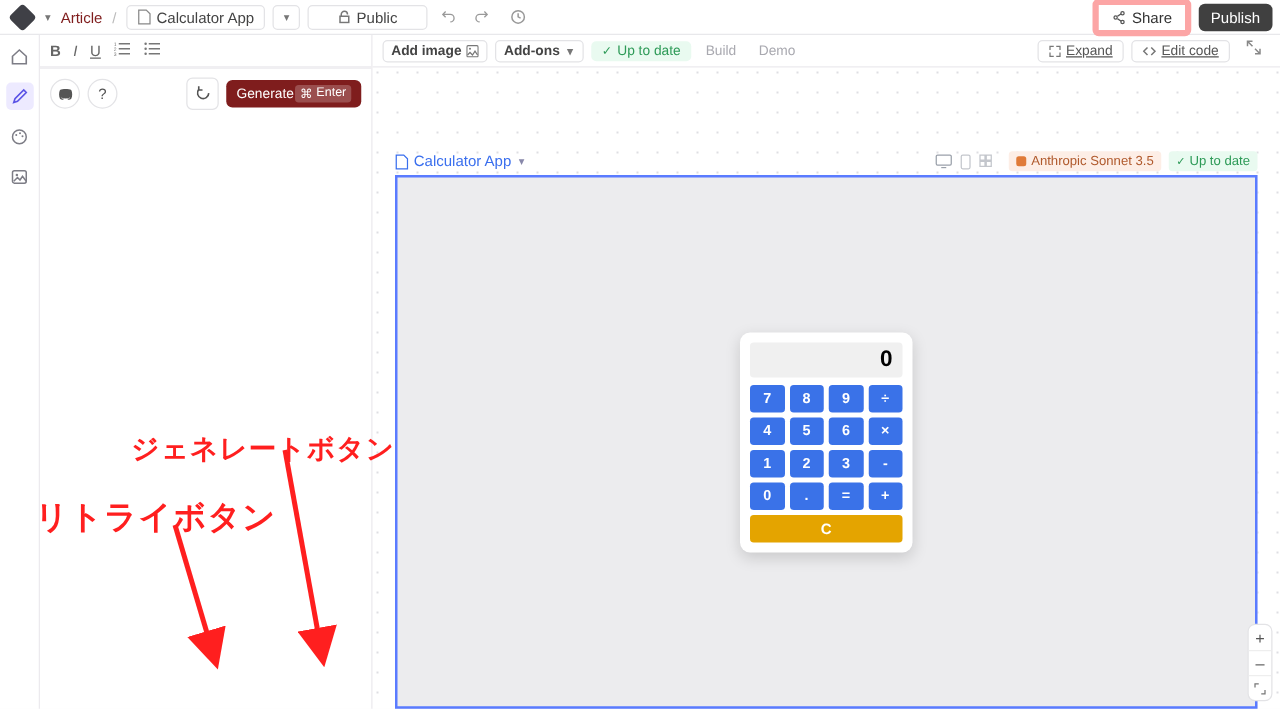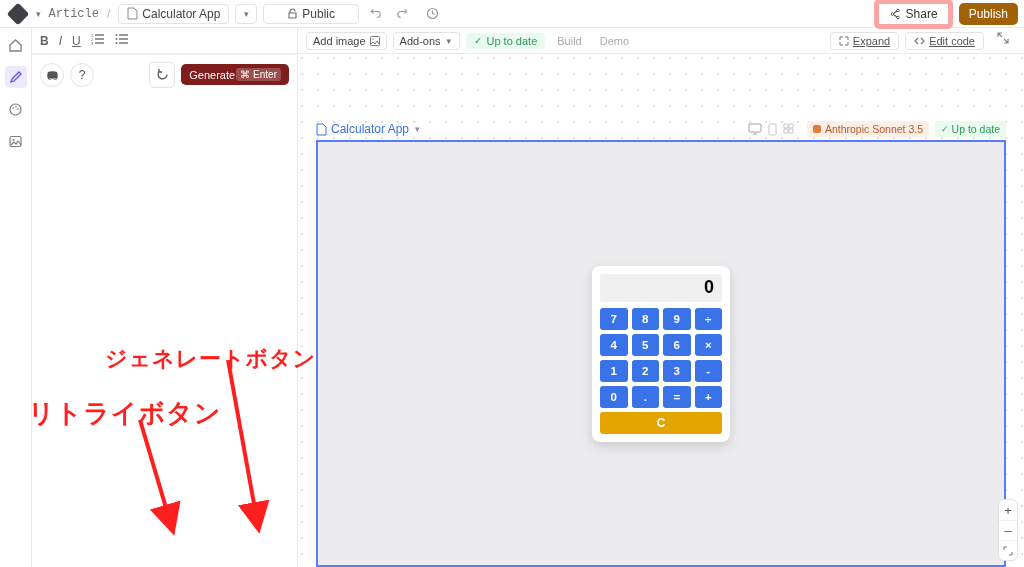--- a/index.html
+++ b/index.html
@@ -1,51 +1,51 @@
 <!DOCTYPE html>
 <html><head>
 <meta charset="utf-8">
 <style>
 * { box-sizing: border-box; margin: 0; padding: 0; }
 html, body { width: 1024px; height: 567px; font-family: -apple-system, BlinkMacSystemFont, "Segoe UI", Helvetica, Arial, sans-serif; background: #fff; overflow: hidden; }
 
 .topbar { position: absolute; left:0; top:0; right:0; height:28px; display:flex; align-items:center; padding:0 6px; border-bottom:1px solid #e8e8eb; font-size:12px; color:#444; gap:6px; }
 .logo { width:16px; height:16px; background:#3f4046; transform:rotate(45deg); border-radius:3px; margin:0 2px 0 4px; }
 .chev { font-size:9px; color:#777; padding:0 2px; }
-.crumb { color:#737373;font-family:Liberation Mono, monospace; }
+.crumb { color:#7f1d1d; }
 .slash { color:#bbb; margin:0 2px; }
 .file-chip { display:flex; align-items:center; gap:4px; border:1px solid #e3e3e6; border-radius:4px; padding:2px 8px; }
 .file-chip svg { flex:none; }
 .dd { width:22px; height:20px; border:1px solid #e3e3e6; border-radius:4px; display:flex; align-items:center; justify-content:center; }
 .pub-chip { display:flex; align-items:center; gap:4px; border:1px solid #e3e3e6; border-radius:4px; padding:2px 23px; color:#444; }
 .icon-btn { width:22px; height:22px; display:flex; align-items:center; justify-content:center; color:#8b8b93; border-radius:4px; cursor:pointer; }
 .topbar .spacer { flex:1; }
 .share-btn { border:5px solid #fca5a5; border-radius:5px; padding:3px 10px; display:flex; align-items:center; gap:5px; color:#333; }
-.publish-btn { background:#a16207; color:#fff; border-radius:5px; padding:4px 10px; font-size:12px; }
+.publish-btn { background:#404040; color:#fff; border-radius:5px; padding:4px 10px; font-size:12px; }
 
 
 .leftrail { position:absolute; left:0; top:28px; bottom:0; width:32px; border-right:1px solid #eceaee; display:flex; flex-direction:column; align-items:center; padding-top:6px; gap:10px; }
 .leftrail .rail-i { width:22px; height:22px; display:flex; align-items:center; justify-content:center; color:#7d7d86; border-radius:4px; }
 .leftrail .rail-i.active { background:#edeaff; color:#5a52e6; }
 
 
 .left-panel { position:absolute; left:32px; top:28px; bottom:0; width:266px; border-right:1px solid #eceaee; display:flex; flex-direction:column; }
 .fmt-bar { height:26px; border-bottom:1px solid #eceaee; display:flex; align-items:center; gap:10px; padding:0 8px; color:#666; font-size:12px; }
 .fmt-bar .b { font-weight:700; } .fmt-bar .i { font-style:italic; } .fmt-bar .u { text-decoration:underline; }
 .editor-body { flex:1; padding:10px 12px; font-size:13px; color:#333; position:relative; }
 .editor-bottom { height:40px; border-top:1px solid #eceaee; display:flex; align-items:center; padding:0 8px; gap:6px; }
 .round { width:24px; height:24px; border-radius:50%; border:1px solid #e3e3e6; display:flex; align-items:center; justify-content:center; color:#555; font-size:12px; }
 .retry { width:26px; height:26px; border:1px solid #e3e3e6; border-radius:5px; display:flex; align-items:center; justify-content:center; color:#555; margin-left:auto; }
 .gen-btn { background:#7f1d1d; color:#fff; border-radius:5px; padding:4px 8px; font-size:11px; display:flex; align-items:center; gap:1px; }
 .gen-btn .kbd { background:rgba(255,255,255,.22); border-radius:3px; padding:1px 4px; font-size:10px; display:flex; align-items:center; gap:3px; }
 
 
 .right-area { position:absolute; left:298px; top:28px; right:0; bottom:0; }
 .tool-row { height:26px; border-bottom:1px solid #eceaee; display:flex; align-items:center; padding:0 8px; gap:6px; font-size:11px; }
-.t-btn { border:1px solid #e3e3e6; border-radius:4px; padding:2px 6px; color:#444; display:flex; align-items:center; gap:4px; }
+.t-btn { border:1px solid #e3e3e6; border-radius:4px; padding:2px 6px; color:#444; display:flex; align-items:center; gap:4px;font-weight:bold; }
 .chip-green { background:#e9faf0; color:#2d9a57; border-radius:4px; padding:2px 8px; display:flex; align-items:center; gap:4px; }
 .chip-green::before { content:"✓"; font-size:10px; }
 .ghost { color:#a9a9b0; padding:2px 6px; }
 .tool-row .sp { flex:1; }
 .expand-btn, .code-btn { border:1px solid #e3e3e6; border-radius:4px; padding:2px 8px; color:#555; display:flex; align-items:center; gap:4px;text-decoration:underline; }
 
 .canvas-zone { position:absolute; left:0; right:0; top:26px; bottom:0; background-image:radial-gradient(#dedee2 1px, transparent 1px); background-size:16px 16px; background-position:-4px -4px; }
 .artboard-head { position:absolute; left:18px; top:64px; right:18px; height:22px; display:flex; align-items:center; gap:6px; font-size:12px; }
 .artboard-head .name { color:#3a6fee; display:flex; align-items:center; gap:4px; }
 .artboard-head .devs { display:flex; gap:6px; color:#9aa0aa; margin-left:320px;}

